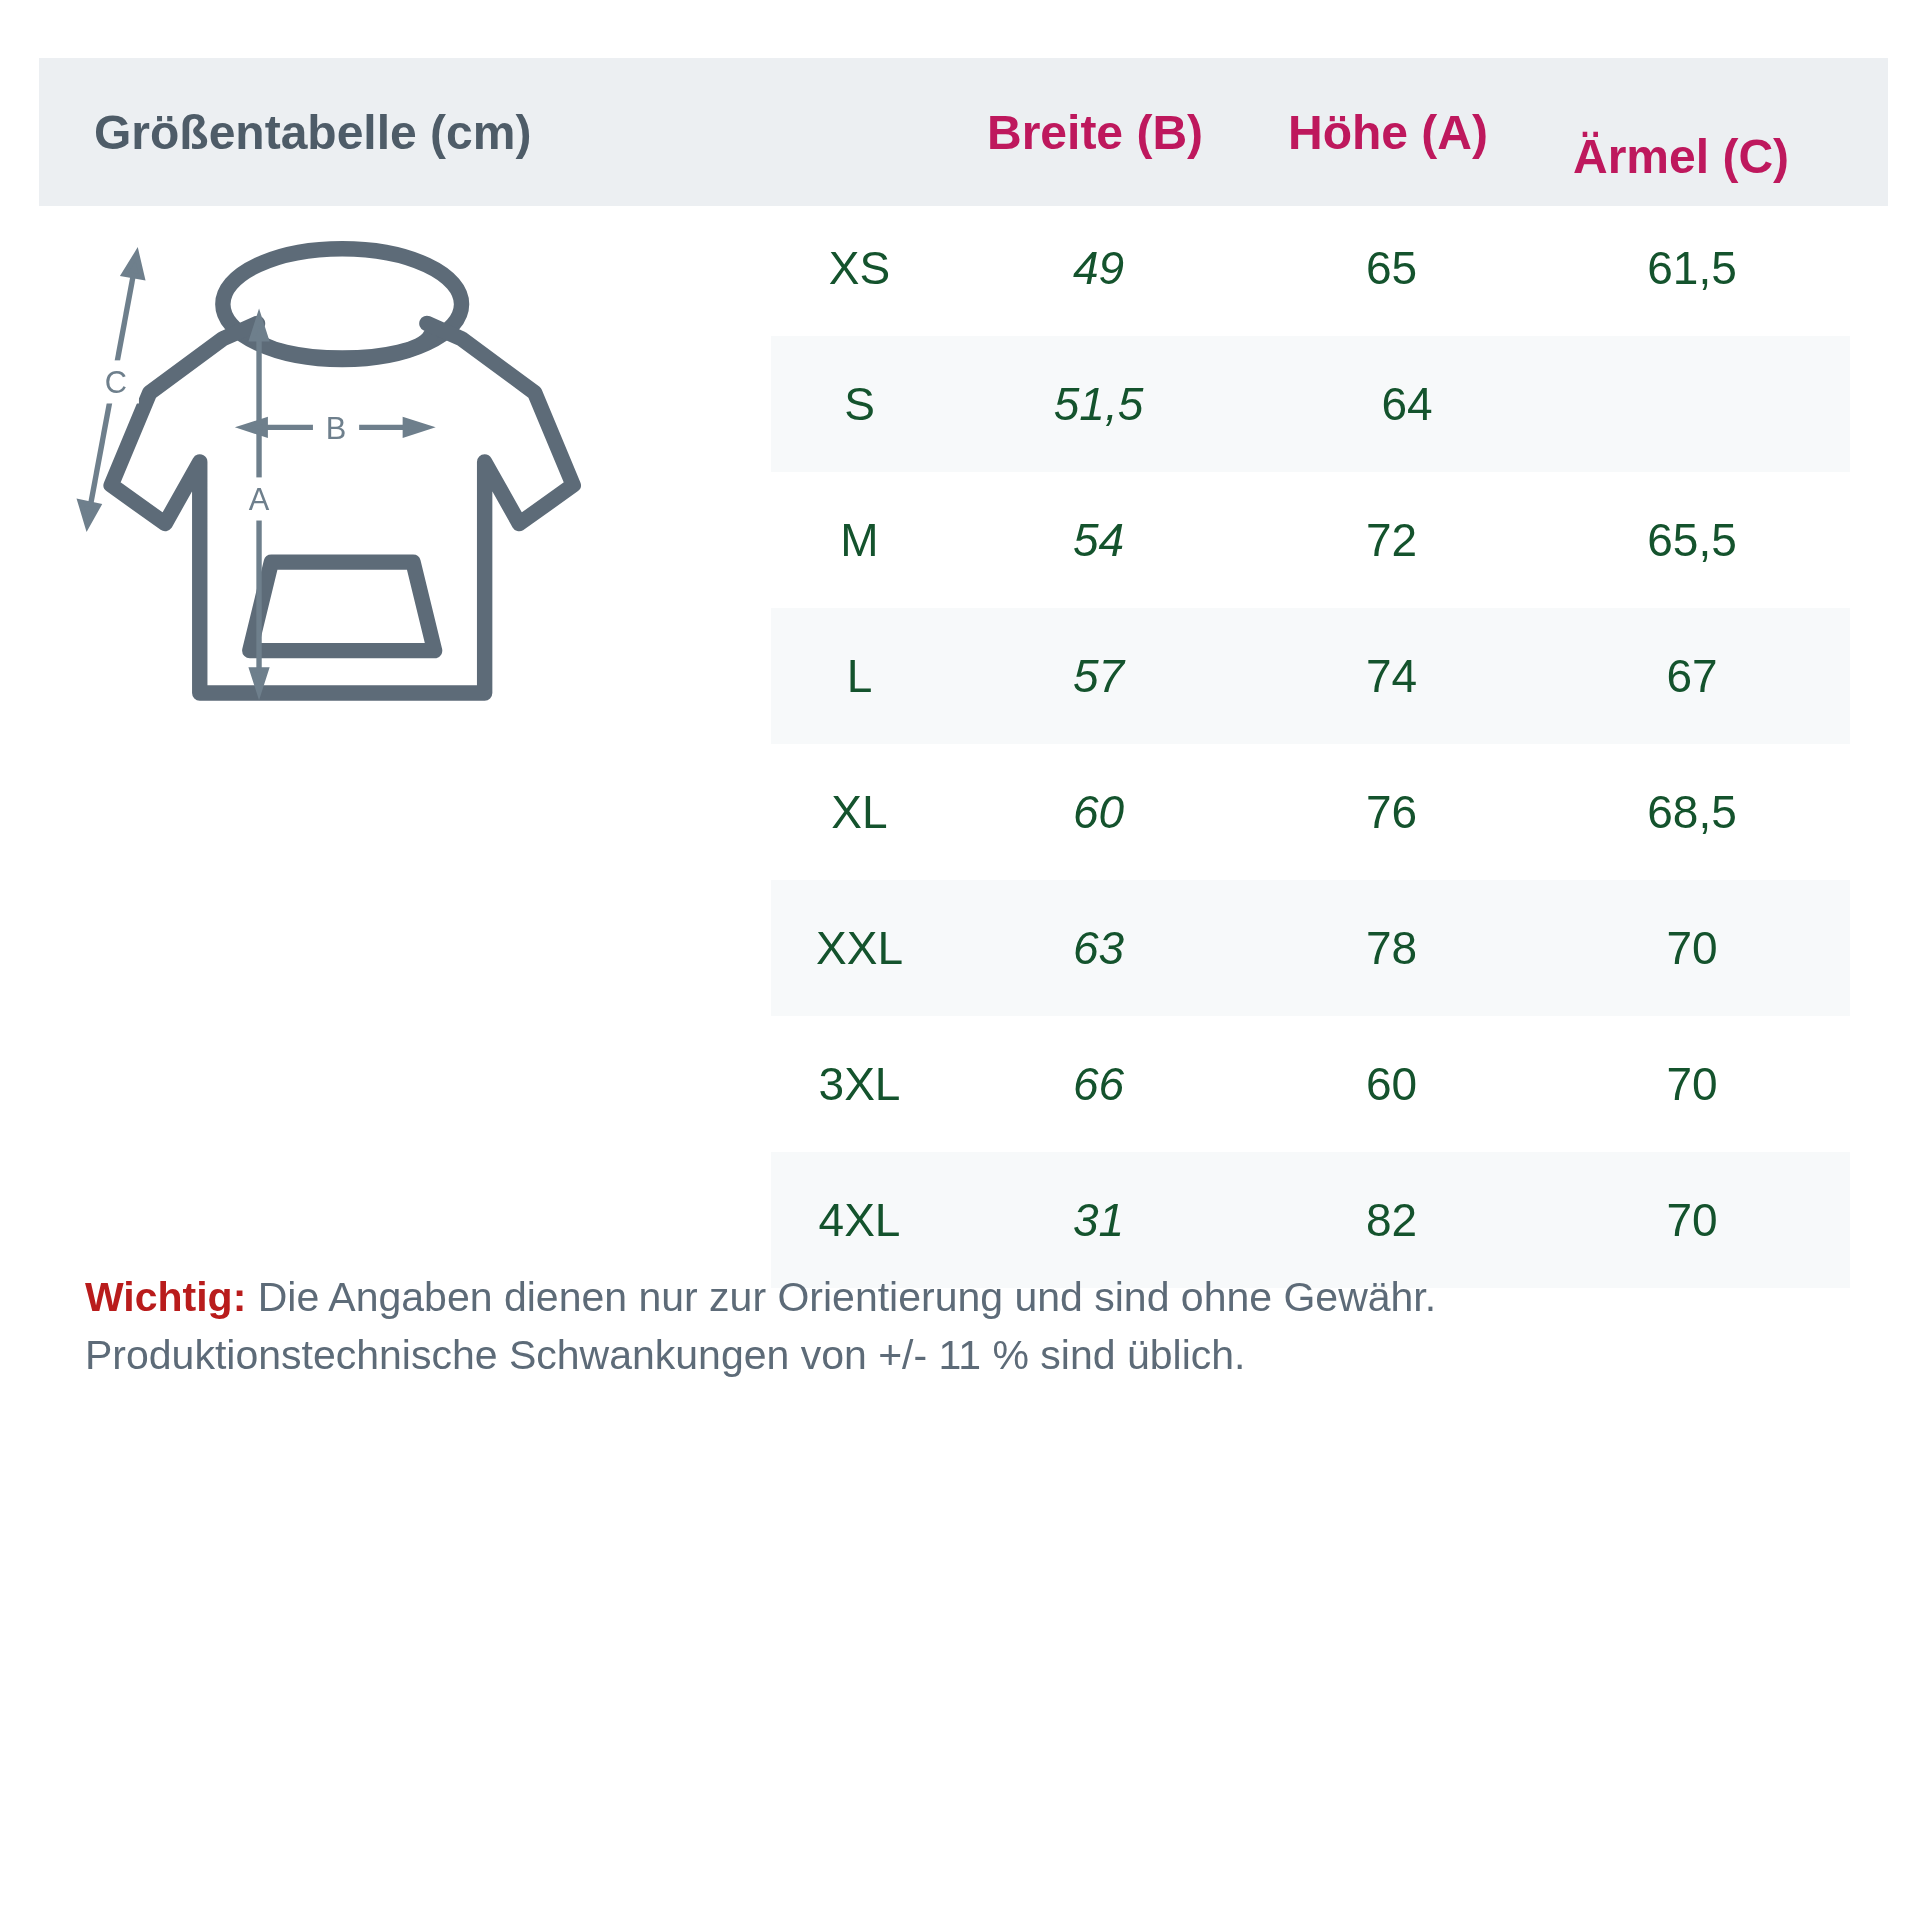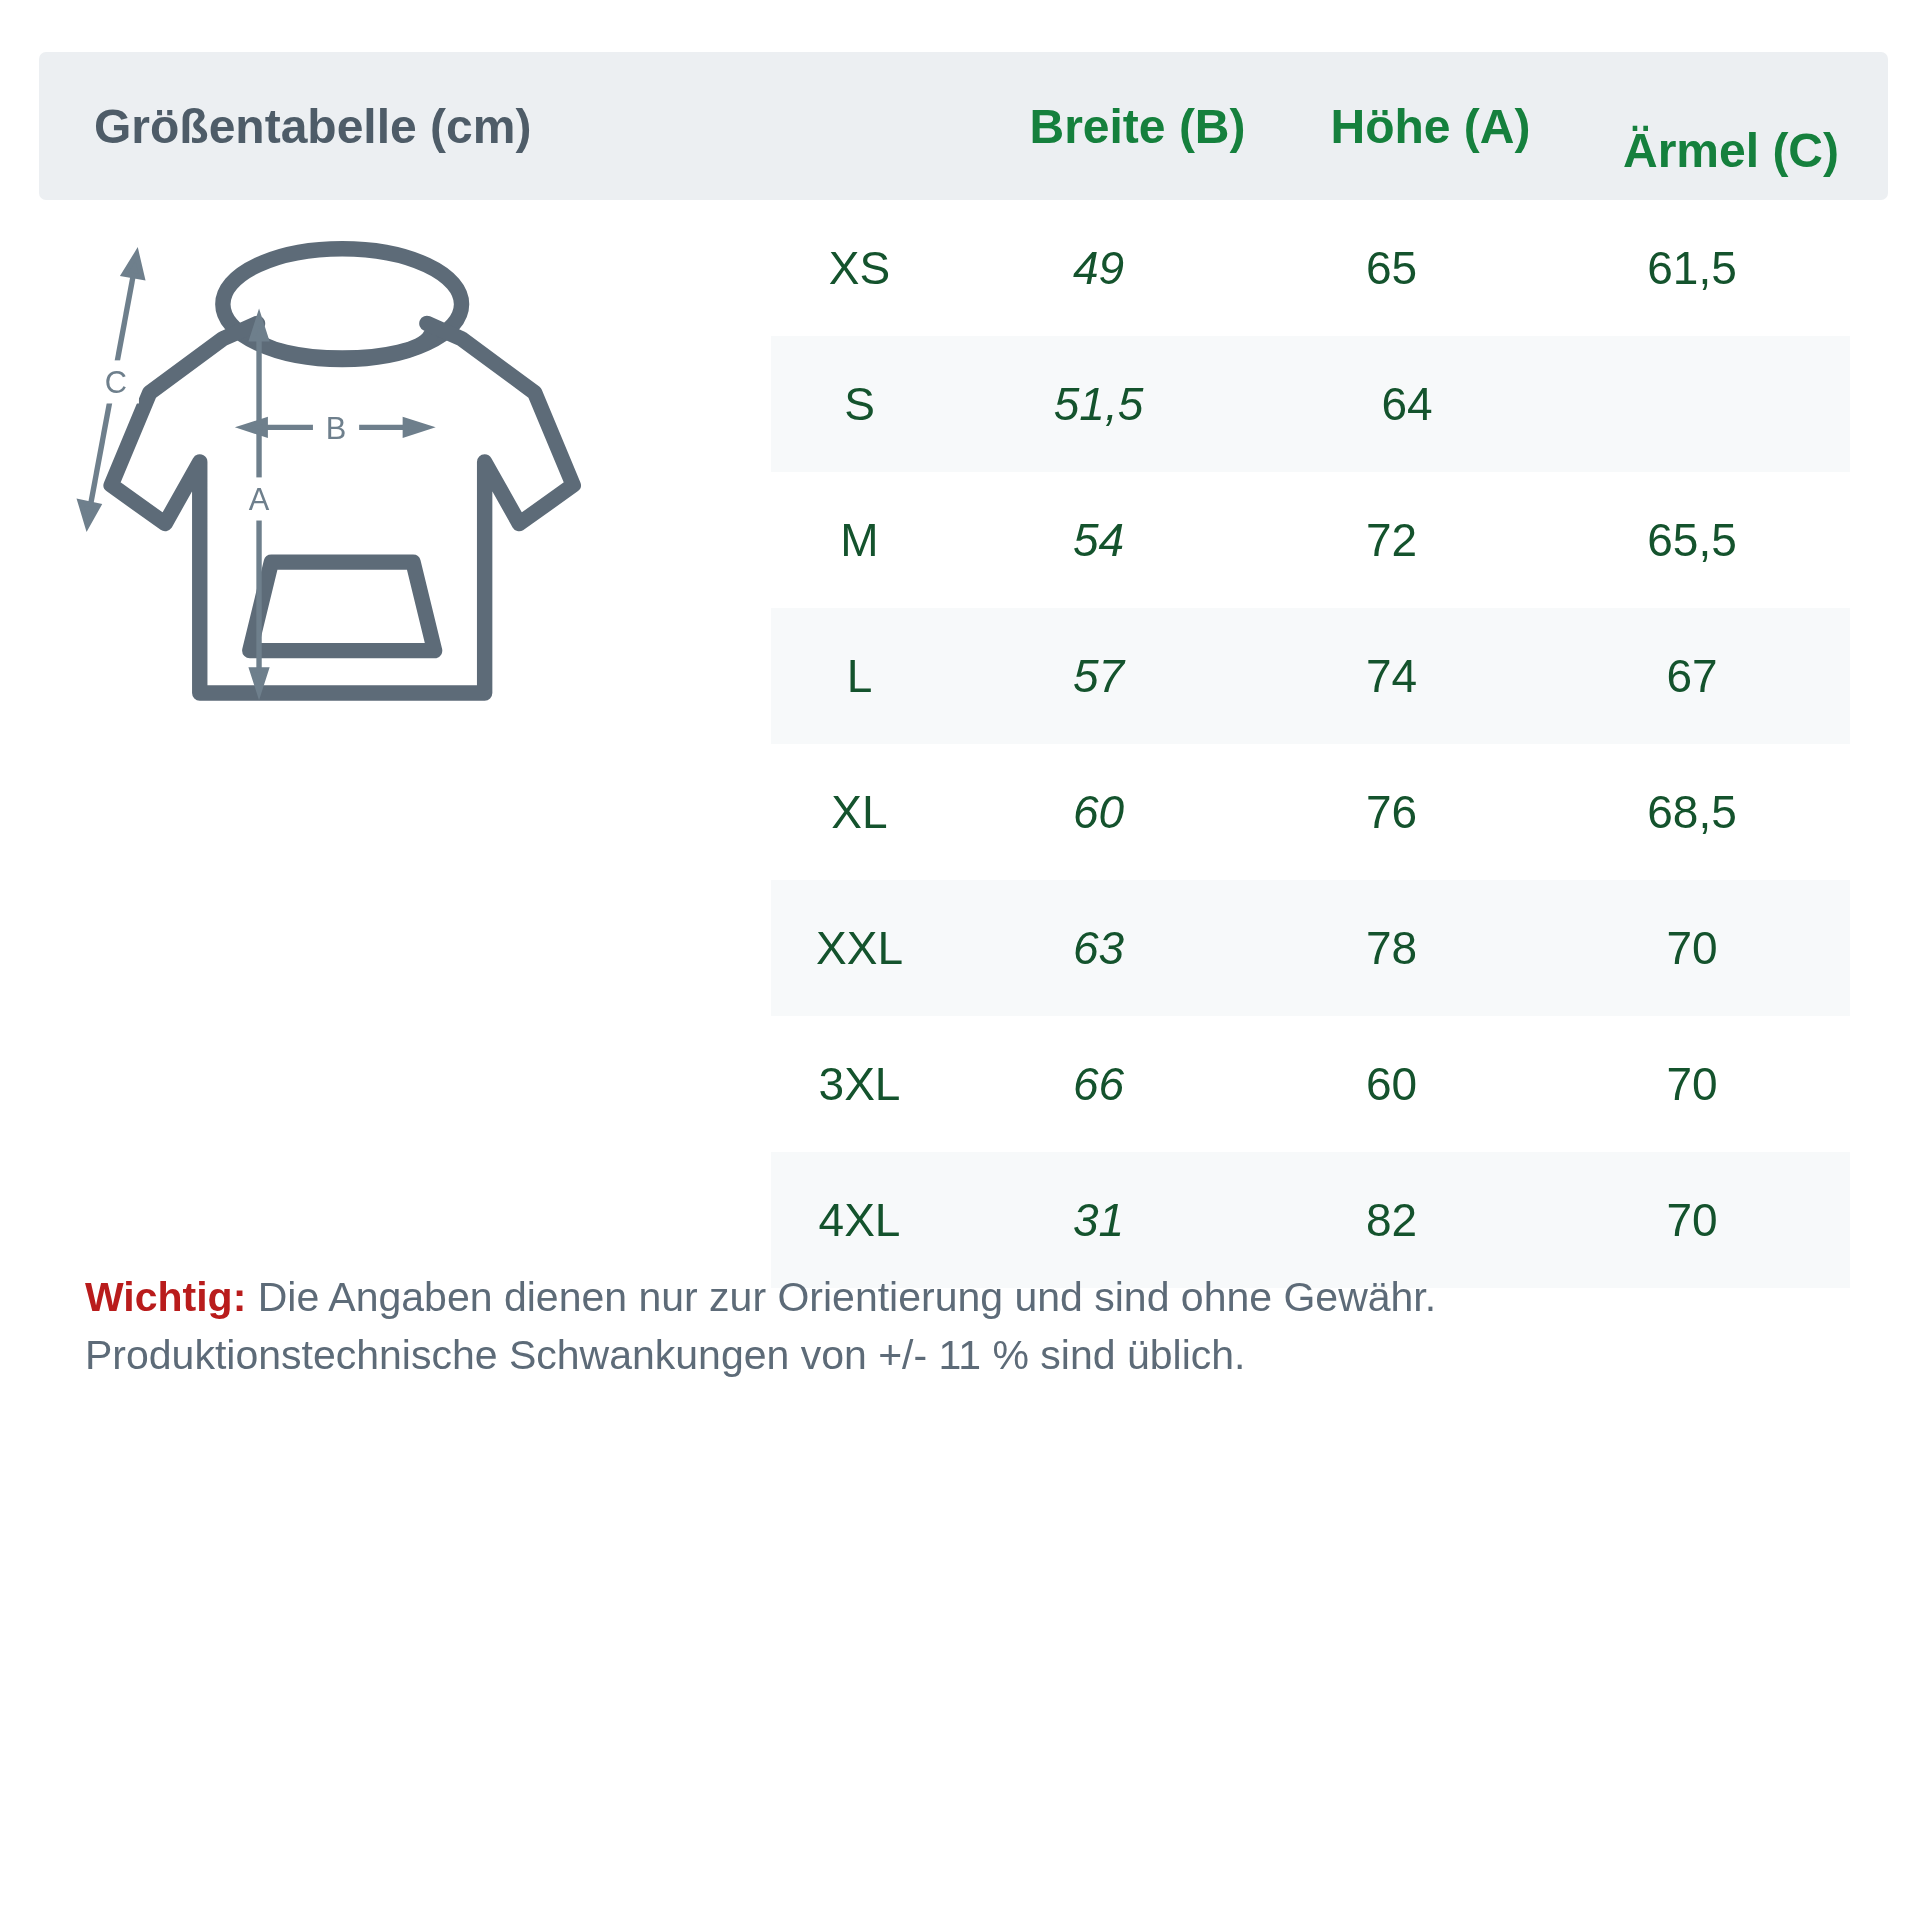--- a/index.html
+++ b/index.html
@@ -19,50 +19,49 @@
     position: relative;
     width: 1926px;
     height: 1926px;
     box-sizing: border-box;
   }
 
   
   .header {
     position: absolute;
     left: 39px;
-    top: 52px;
+    top: 58px;
     width: 1849px;
     height: 148px;
     background: #eceff2;
     display: flex;
     align-items: center;
     box-sizing: border-box;
-    border-radius: 7px;
   }
   .header-title {
     font-size: 48px;
     font-weight: bold;
     color: #4e5c68;
     padding-left: 55px;
     white-space: nowrap;
   }
   .header-cols {
     position: absolute;
     left: 771px;
     top: 0;
     width: 1079px;
     height: 148px;
     display: flex;
     align-items: center;
   }
   .header-col {
     font-size: 48px;
     font-weight: bold;
-    color: #15803d;
-    text-align: center;
+    color: #be185d;
+    text-align: left;
     white-space: nowrap;
   }
   .hc-size  { width: 177px; }
   .hc-b     { width: 301px; }
   .hc-a     { width: 285px; }
   .hc-c     { width: 316px; margin-top: 48px; }
 
   
   .table {
     position: absolute;

